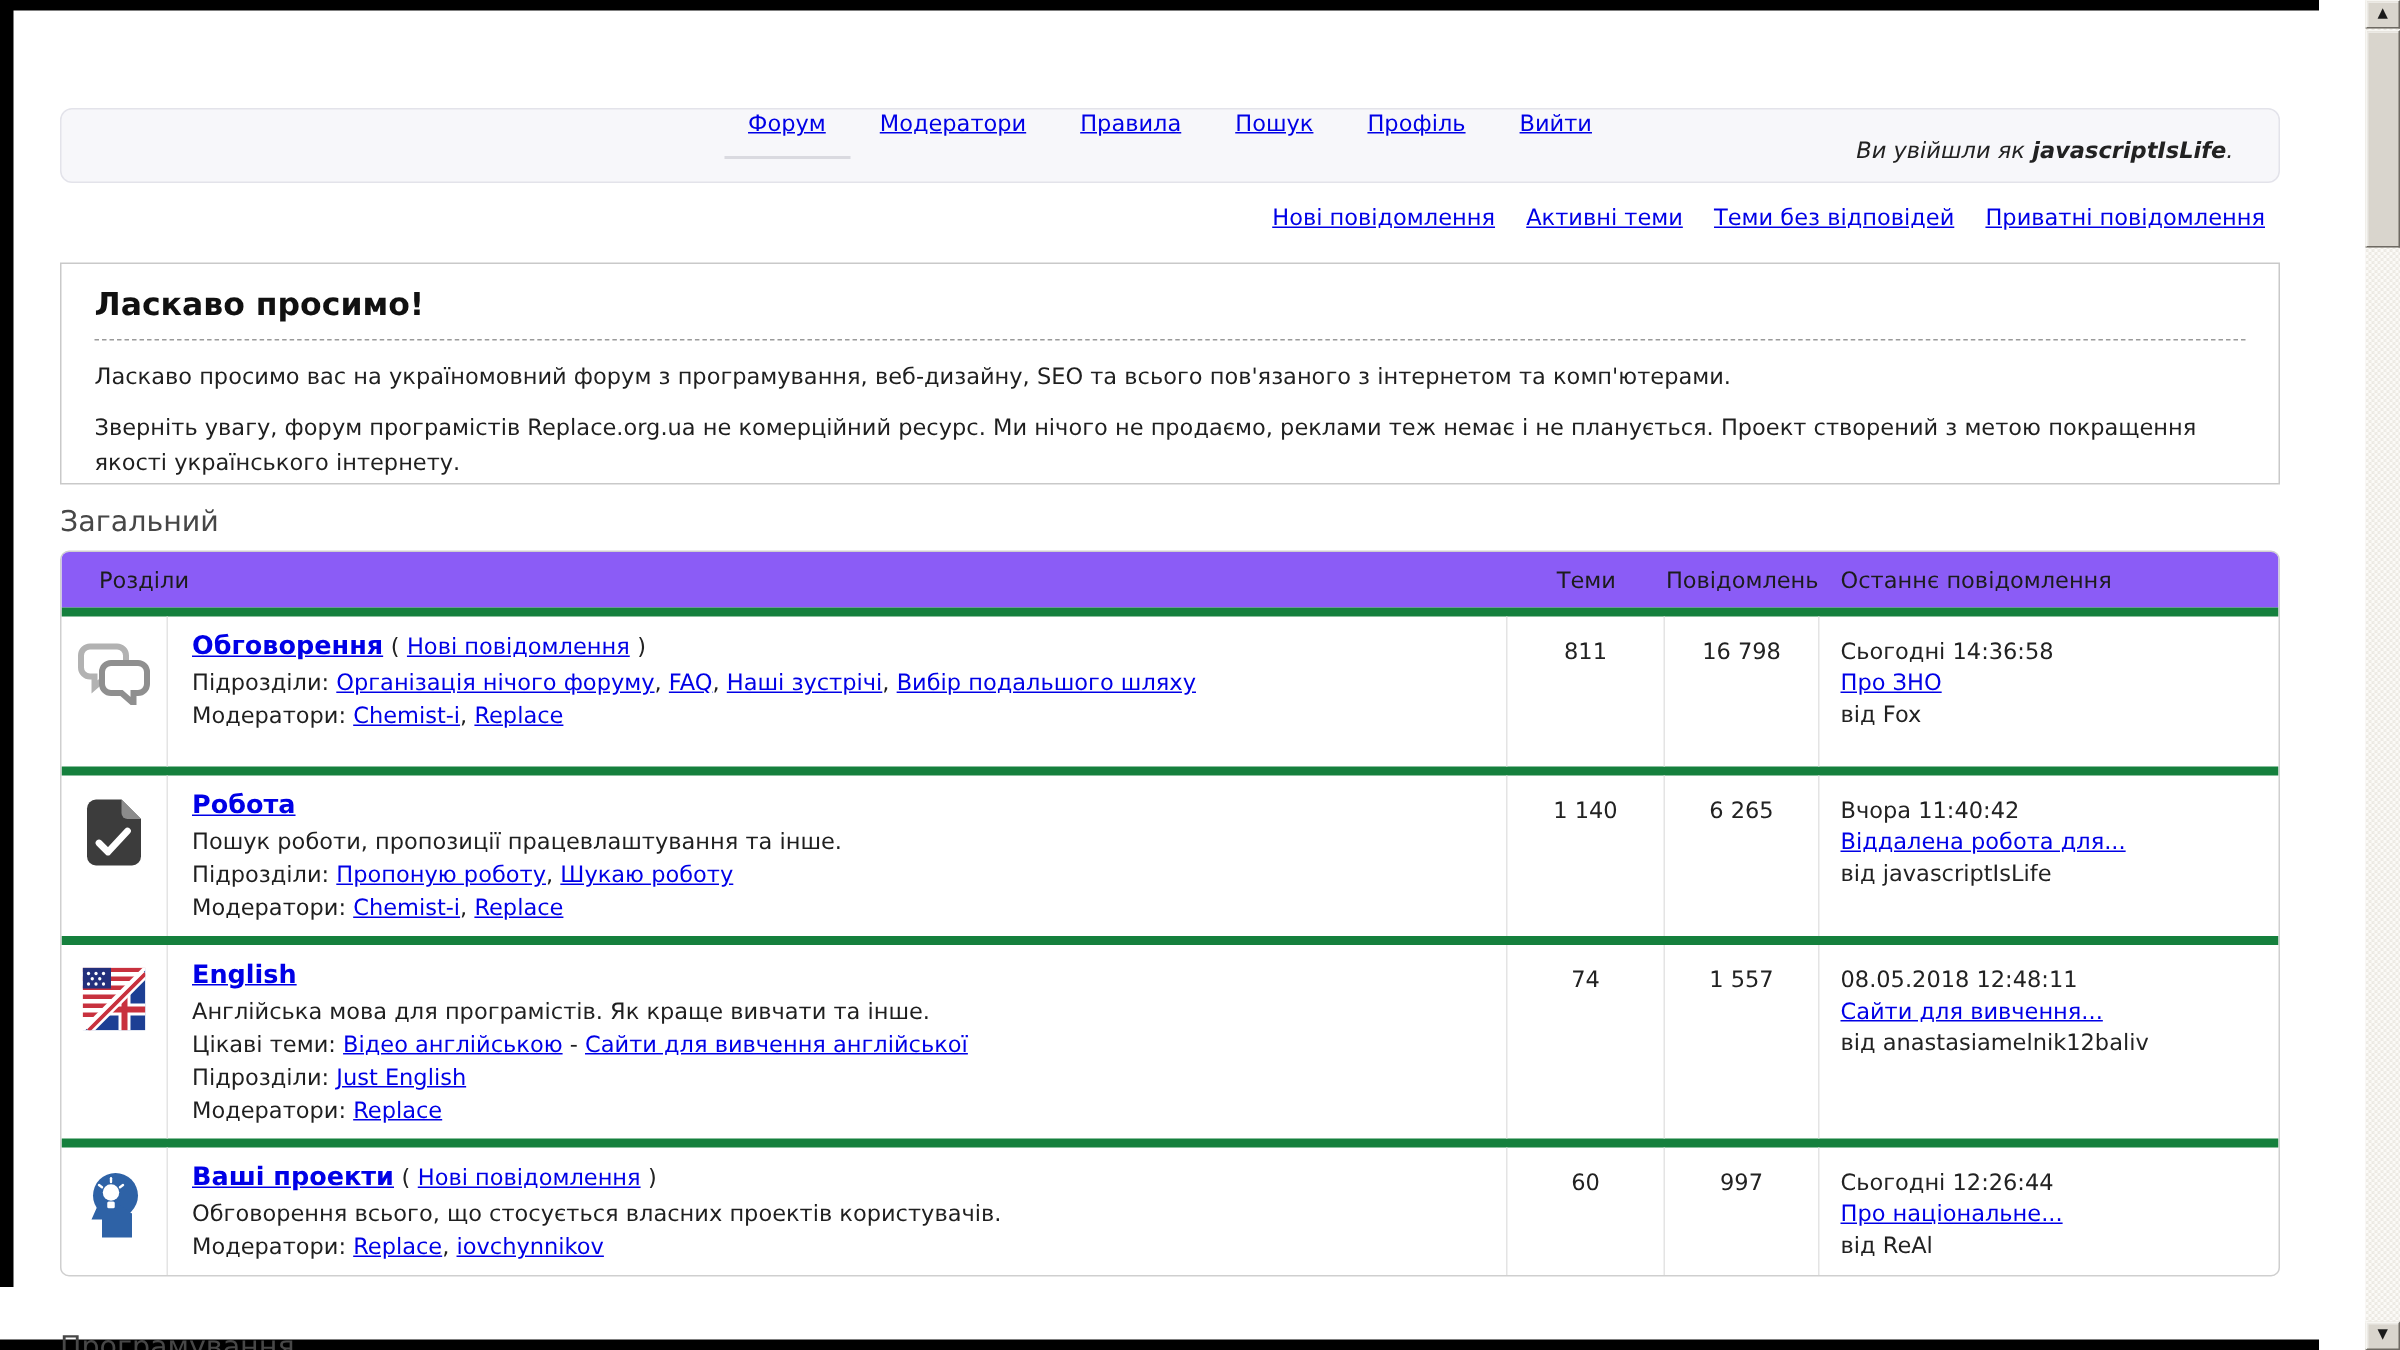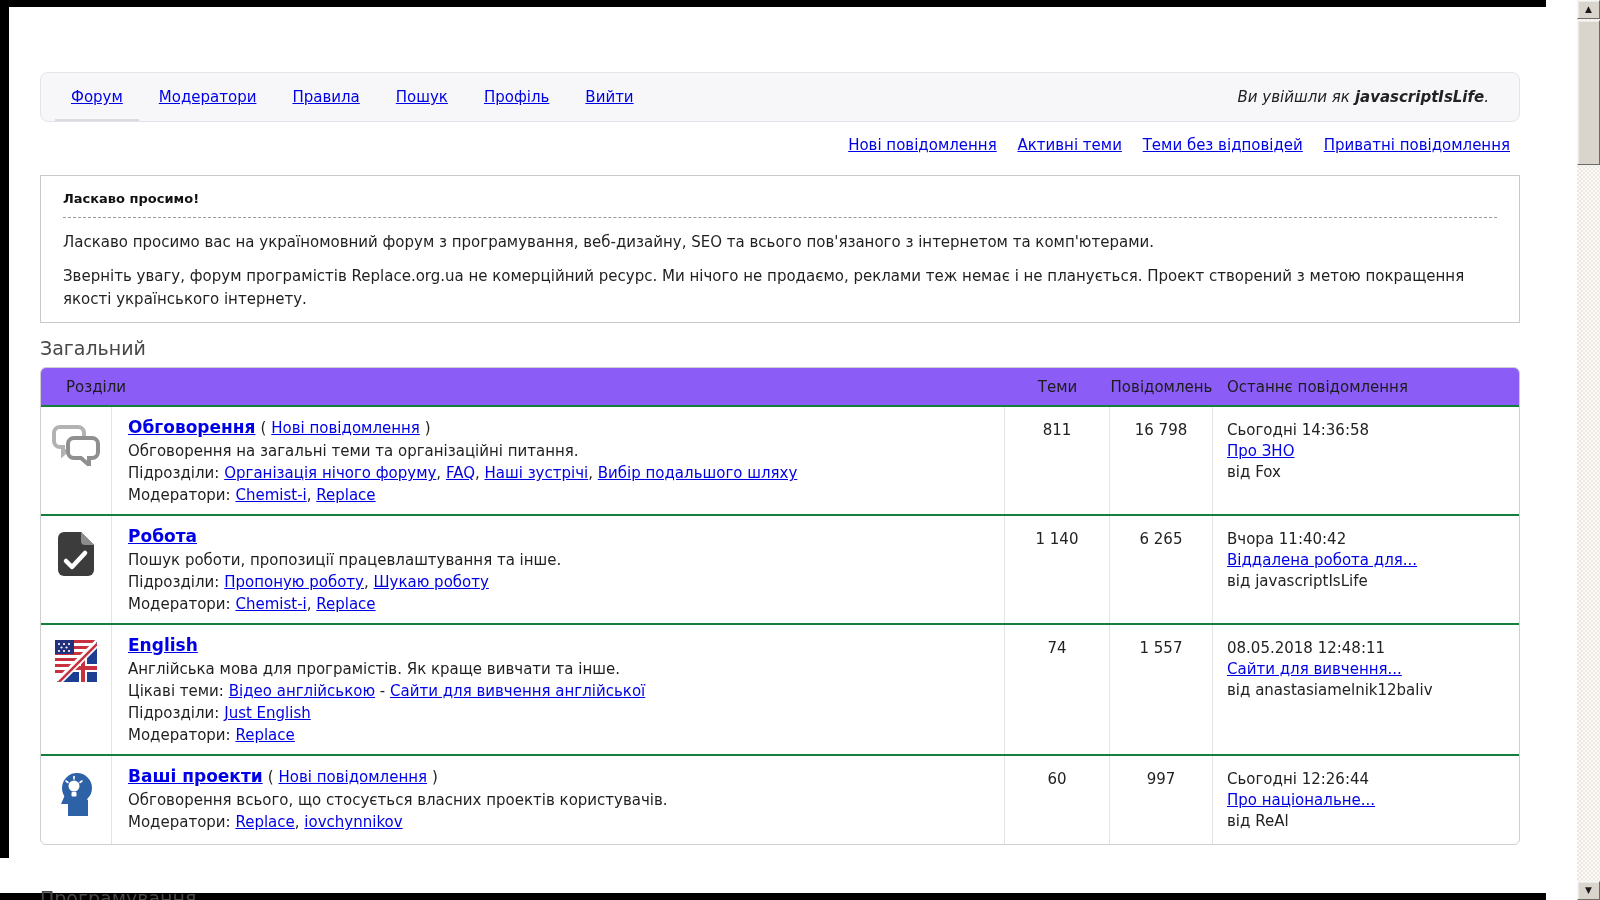--- a/index.html
+++ b/index.html
@@ -30,56 +30,56 @@
   }
   .sb-btn { height:19px; display:flex; align-items:center; justify-content:center;
     font-size:9px; color:#1a1a1a; line-height:1; }
   .sb-up { top:0; }
   .sb-down { bottom:0; }
   .sb-thumb { top:20px; height:145px; }
 
   
   .navbar { position:absolute; left:40px; top:72px; width:1480px; height:50px;
     background:#f7f7fa; border:1px solid #e3e3ea; border-radius:8px;
-    display:flex; align-items:center; padding:0 30px; }
+    display:flex; align-items:center; padding:0 30px;flex-direction:column; }
   .nav-items { display:flex; column-gap:36px; }
   .nav-items a { position:relative; font-size:15px; }
   .nav-items a.active::after { content:""; position:absolute; left:-16px; right:-16px;
     bottom:-15px; height:2px; background:#dadae0; }
   .login-box { margin-left:auto; font-style:italic; color:#222; font-size:15px; }
   .login-box .uname { font-weight:bold; }
   .login-prefix { margin-right:5px; }
 
   
   .quicklinks { position:absolute; top:136px; right:90px; font-size:15px; }
   .quicklinks a { margin-left:16px; }
 
   
   .welcome { position:absolute; left:40px; top:175px; width:1480px; height:148px;
     border:1px solid #c9c9c9; background:#fff; padding:15px 22px; }
-  .welcome h2 { margin:0 0 11px 0; font-size:13px; font-weight:bold; color:#111; }
+  .welcome h2 { margin:0 0 11px 0; font-size:21px; font-weight:bold; color:#111; }
   .welcome .dashline { border:0; border-top:1px dashed #9a9a9a; margin:0 0 13px 0; }
   .welcome p { margin:0 0 11px 0; font-size:15px; line-height:23px; }
 
   
   .section-h { position:absolute; left:40px; font-size:19px; color:#474747; }
   .section-h.first { top:337px; }
   .section-h.second { top:862px;margin-top:25px; }
 
   
   .forum-table { position:absolute; left:40px; top:367px; width:1480px;
     border:1px solid #cfcfcf; border-radius:6px; overflow:hidden; background:#fff; }
   .thead { display:flex; align-items:center; height:37px; background:#8b5cf6;
     font-size:15px; color:#1c1c1c; }
   .th-forums { flex:1; padding-left:25px; }
   .th-topics { width:105px; text-align:center; }
   .th-posts  { width:103px; text-align:center; }
   .th-last   { width:306px; padding-left:14px; }
 
-  .trow { display:flex; border-top:2px solid #15803d; }
+  .trow { display:flex; border-top:6px solid #15803d; }
   .row-1 { min-height:106px; } .row-2 { min-height:108px; }
   .row-3 { min-height:128px; } .row-4 { min-height:90px; }
   .cicon { width:71px; border-right:1px solid #e4e4e4;
     display:flex; justify-content:center; padding-top:15px; }
   .cmain { flex:1; padding:10px 16px 8px 16px; border-right:1px solid #e4e4e4; }
   .ctopics { width:105px; text-align:center; padding-top:14px; font-size:15px;
     border-right:1px solid #e4e4e4; color:#222; }
   .cposts { width:103px; text-align:center; padding-top:14px; font-size:15px;
     border-right:1px solid #e4e4e4; color:#222; }
   .clast { width:306px; padding:13px 8px 0 14px; font-size:15px; line-height:21px; color:#222; }
@@ -152,21 +152,20 @@
         <svg width="48" height="44" viewBox="0 0 48 44">
           <path d="M8 5 h18 a6 6 0 0 1 6 6 v8 a6 6 0 0 1 -6 6 h-7 l-8 7 v-7 h-3 a6 6 0 0 1 -6 -6 v-8 a6 6 0 0 1 6 -6 z" fill="#fff" stroke="#b2b2b2" stroke-width="4"></path>
           <path d="M22 16 h18 a6 6 0 0 1 6 6 v8 a6 6 0 0 1 -6 6 h-3 v7 l-8 -7 h-7 a6 6 0 0 1 -6 -6 v-8 a6 6 0 0 1 6 -6 z" fill="#fff" stroke="#8f8f8f" stroke-width="4"></path>
         </svg>
       </span>
     </div>
     <div class="cmain">
       <div class="title-line">
         <a href="#" class="ftitle">Обговорення</a><span class="paren">(</span><a href="#" class="lnk">Нові повідомлення</a><span class="paren">)</span>
       </div>
-      <div class="desc">Обговорення на загальні теми та організаційні питання.</div>
       <div class="meta"><span>Підрозділи:</span> <span><a href="#" class="lnk">Організація нічого форуму</a>, <a href="#" class="lnk">FAQ</a>, <a href="#" class="lnk">Наші зустрічі</a>, <a href="#" class="lnk">Вибір подальшого шляху</a></span></div>
       <div class="meta"><span>Модератори:</span> <span><a href="#" class="lnk">Chemist-i</a>, <a href="#" class="lnk">Replace</a></span></div>
     </div>
     <div class="ctopics">811</div>
     <div class="cposts">16 798</div>
     <div class="clast">
       <div class="lp-time">Сьогодні 14:36:58</div>
       <div><a href="#" class="lnk">Про ЗНО</a></div>
       <div><span>від</span> <span>Fox</span></div>
     </div>

